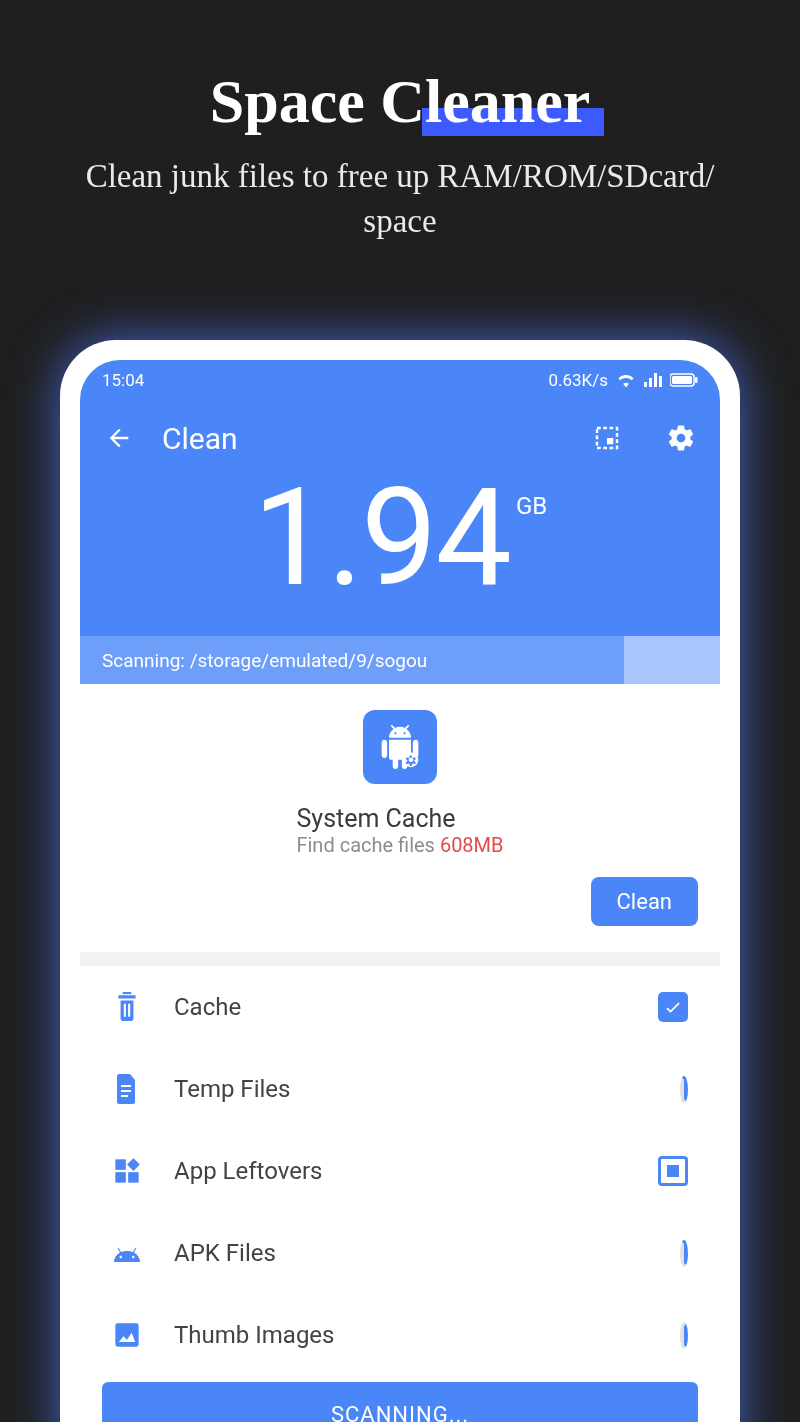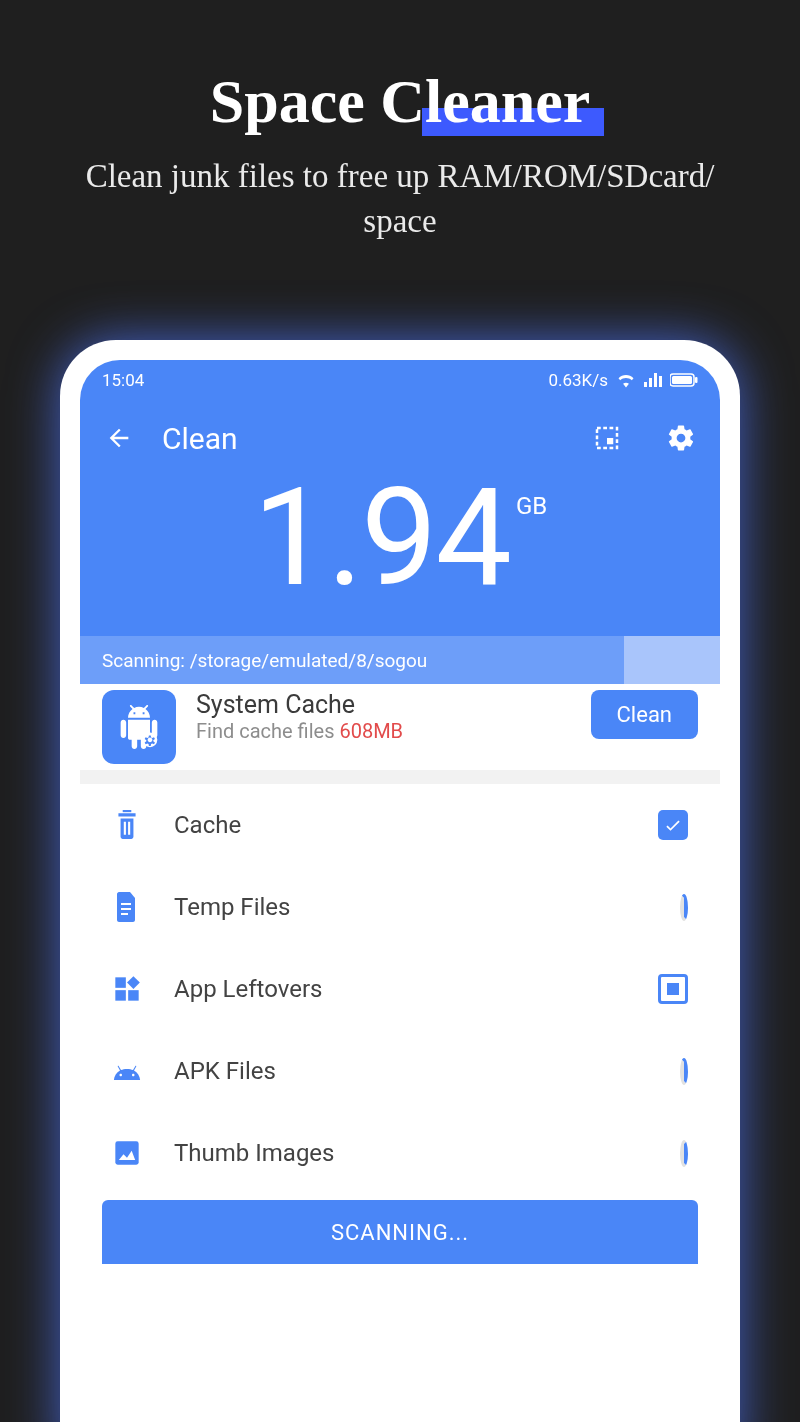--- a/index.html
+++ b/index.html
@@ -131,23 +131,24 @@
     top: 50%;
     transform: translateY(-50%);
     color: #fff;
     font-size: 19px;
   }
 
   
   .content { background: #fff; }
   .card-row {
     display: flex;
-    align-items: flex-start;
-    padding: 6px 22px;
+    align-items: center;
+    padding: 26px 22px;
     gap: 20px;
+    flex-direction: column;
   }
   .card-icon {
     width: 74px;
     height: 74px;
     background: #4a86f7;
     border-radius: 12px;
     display: flex;
     align-items: center;
     justify-content: center;
   }
@@ -272,21 +273,21 @@
       </div>
 
       <div class="big-number">
         <span class="val">1.94</span>
         <span class="unit">GB</span>
       </div>
     </div>
 
     <div class="progress-wrap">
       <div class="progress-fill" style="width: 85%;"></div>
-      <div class="progress-text">Scanning: /storage/emulated/8/sogou</div>
+      <div class="progress-text">Scanning: /storage/emulated/9/sogou</div>
     </div>
 
     <div class="content">
 
       <div class="card-row">
         <div class="card-icon">
           <svg width="44" height="44" viewBox="0 0 24 24">
               <path fill="#fff" d="M6 18c0 .55.45 1 1 1h1v3.5c0 .83.67 1.5 1.5 1.5S11 23.33 11 22.5V19h2v3.5c0 .83.67 1.5 1.5 1.5s1.5-.67 1.5-1.5V19h1c.55 0 1-.45 1-1V8H6v10zM3.5 8C2.67 8 2 8.67 2 9.5v7c0 .83.67 1.5 1.5 1.5S5 17.33 5 16.5v-7C5 8.67 4.33 8 3.5 8zm17 0c-.83 0-1.5.67-1.5 1.5v7c0 .83.67 1.5 1.5 1.5s1.5-.67 1.5-1.5v-7c0-.83-.67-1.5-1.5-1.5zM15.53 2.16l1.3-1.3c.2-.2.2-.51 0-.71s-.51-.2-.71 0l-1.48 1.48C13.85 1.23 12.95 1 12 1s-1.85.23-2.64.63L7.88.15c-.2-.2-.51-.2-.71 0s-.2.51 0 .71l1.31 1.31C6.97 3.26 6 5.01 6 7h12c0-1.99-.97-3.75-2.47-4.84zM10 5H9V4h1v1zm5 0h-1V4h1v1z"></path>
               <circle cx="18" cy="19" r="4" fill="#fff"></circle>
               <path fill="#4a86f7" d="M19.8 19.2l.9-.7-.5-.9-1 .4c-.2-.1-.4-.2-.6-.3l-.2-1.1h-1l-.2 1.1c-.2.1-.4.2-.6.3l-1-.4-.5.9.9.7v.6l-.9.7.5.9 1-.4c.2.1.4.2.6.3l.2 1.1h1l.2-1.1c.2-.1.4-.2.6-.3l1 .4.5-.9-.9-.7v-.6zm-1.8 1.1c-.7 0-1.3-.6-1.3-1.3s.6-1.3 1.3-1.3 1.3.6 1.3 1.3-.6 1.3-1.3 1.3z"></path>

